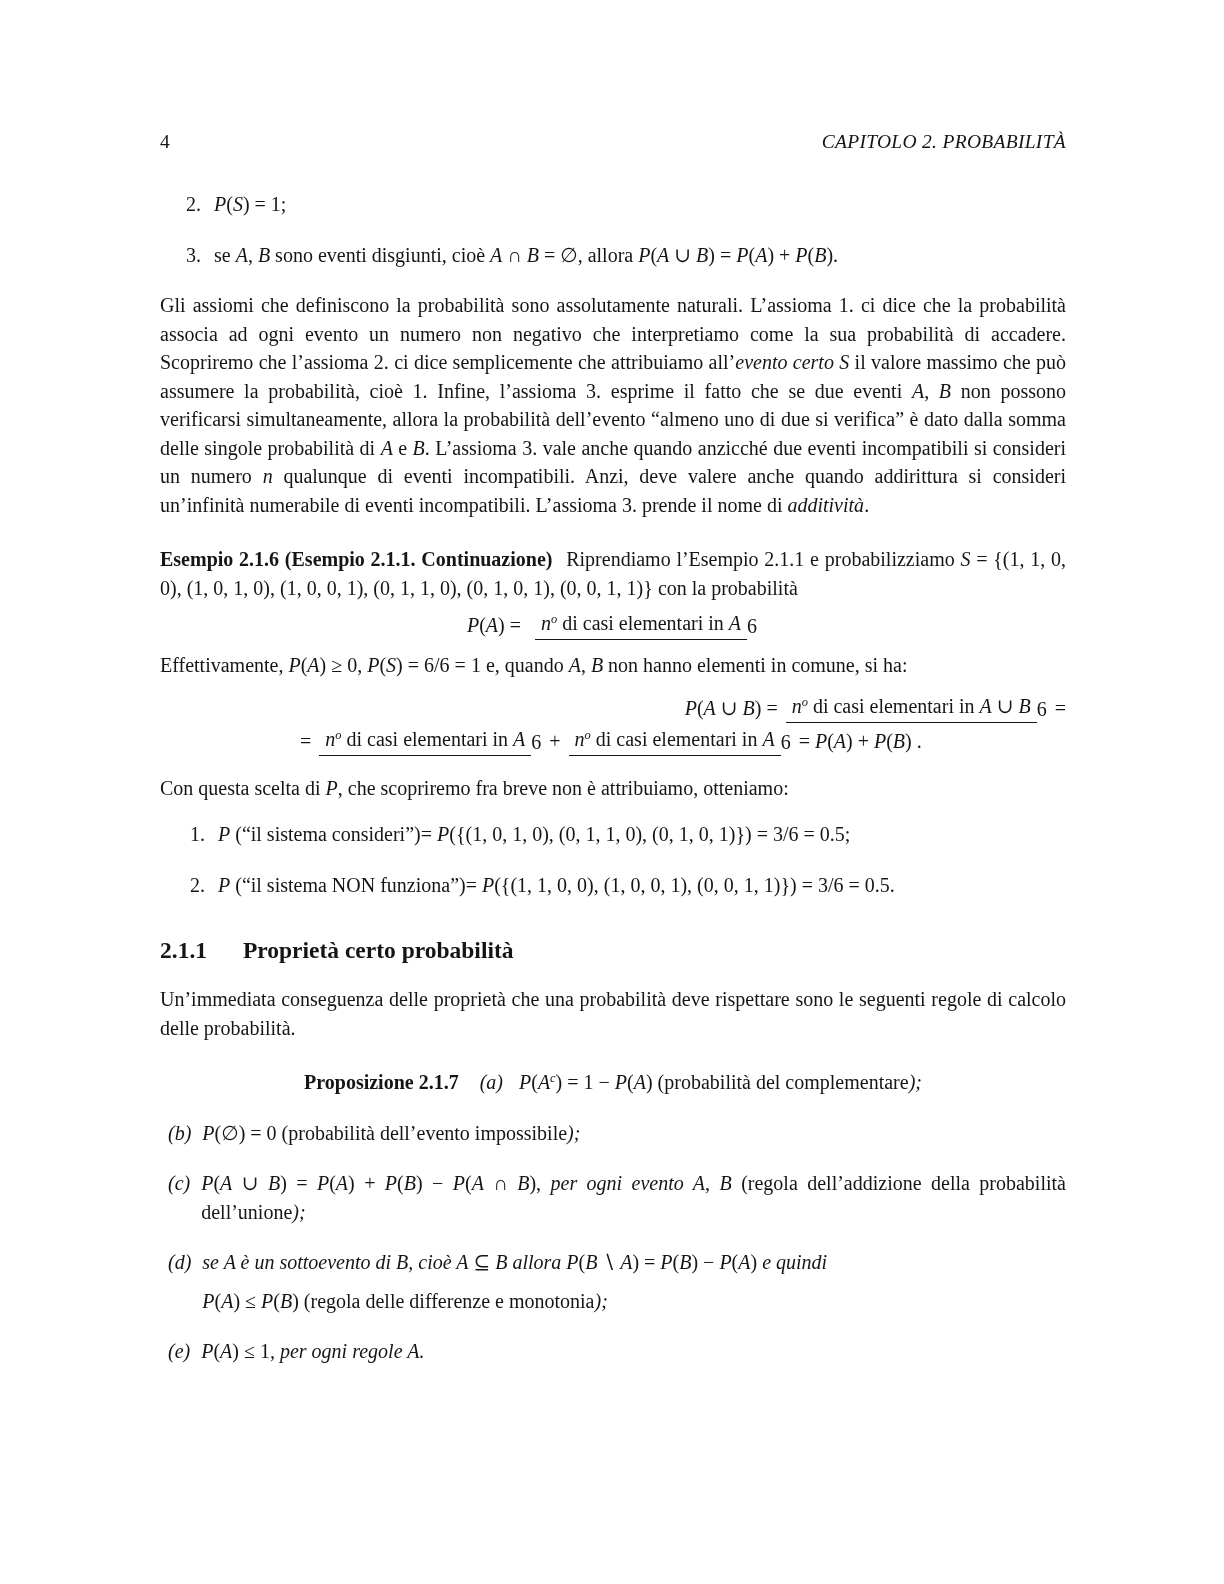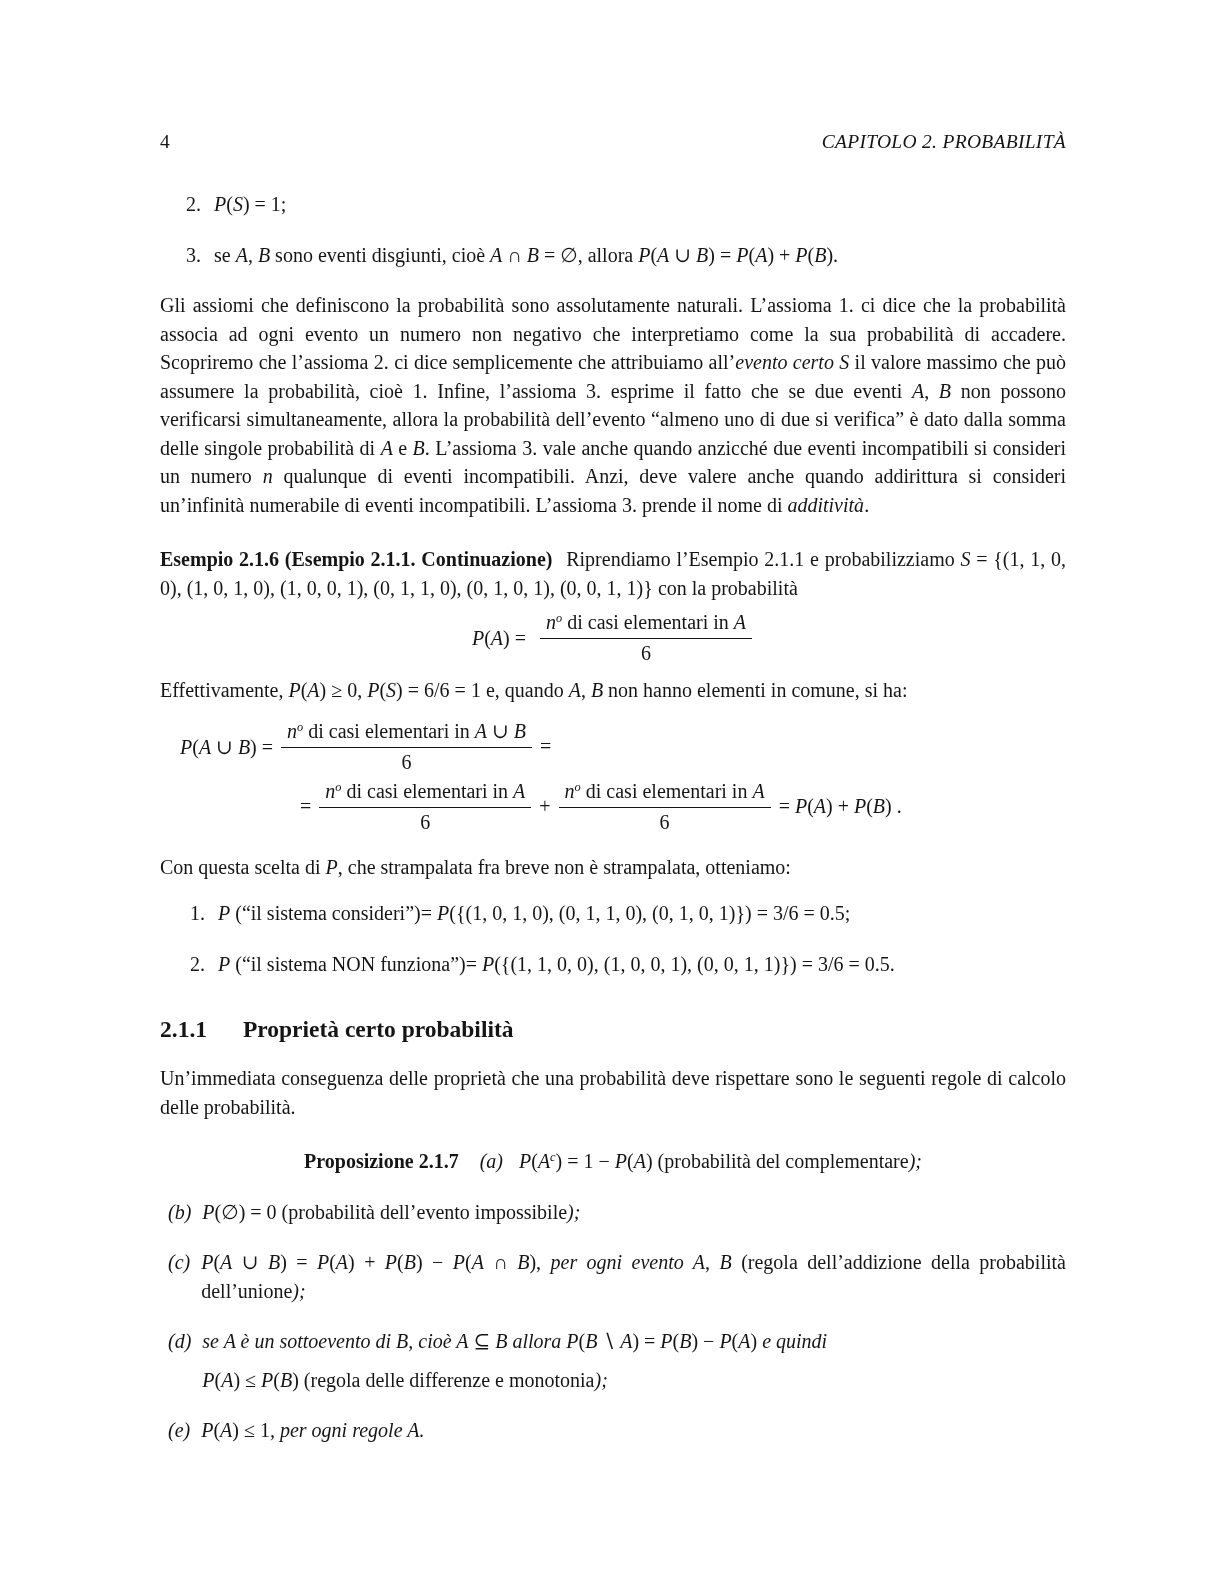--- a/index.html
+++ b/index.html
@@ -19,27 +19,27 @@
   .run-b { font-weight:bold; margin-right:8px; }
   .run-m i { font-style:italic; }
   .run-sup { font-style:italic; font-size:0.62em; vertical-align:0.6em; }
 
   .vlist { display:flex; flex-direction:column; }
   .litem { display:flex; line-height:28.5px; }
   .llabel { flex:0 0 auto; margin-right:13px; }
   .axioms { margin-top:36px; padding-left:26px; row-gap:22px; }
   .results { margin-top:18px; padding-left:30px; row-gap:22px; }
 
-  .frac { display:inline-flex; flex-direction:column; align-items:center; vertical-align:middle; margin:0 8px; line-height:1.25; }
+  .frac { display:inline-flex; flex-direction:row; align-items:center; vertical-align:middle; margin:0 8px; line-height:1.25; }
   .fnum { display:block; padding:0 6px 3px; border-bottom:1.6px solid #151515; white-space:nowrap; }
   .fden { display:block; padding-top:2px; }
 
   .disp { display:flex; align-items:center; white-space:nowrap; }
   .disp-center { justify-content:center; margin:8px 0 8px; }
-  .disp-u1 { margin:14px 0 4px 20px; }
+  .disp-u1 { margin:14px 0 4px 20px;justify-content:flex-end; }
   .disp-u2 { margin:0 0 4px 140px; }
   .mgap { margin:4px 6px; }
 
   .sechead { font-weight:bold; font-size:23.5px; line-height:30px; margin:36px 0 20px; }
   .sechead .secnum { margin-right:30px; }
 
   .props { margin-top:0; padding-left:8px; row-gap:22px; }
   .prop-first { margin-top:22px; line-height:28.5px; text-align:center; }
   .prop-head { font-weight:bold; margin-right:16px; }
   .plabel { font-style:italic; margin-right:11px; }
@@ -101,21 +101,21 @@
       <span class="fden">6</span>
     </span>
     <span><span class="run-m"><span>+</span></span></span>
     <span class="frac">
       <span class="fnum"><span class="run-m"><i>n</i></span><span class="run-sup">o</span><span class="run-r"> di casi elementari in </span><span class="run-m"><i>A</i></span></span>
       <span class="fden">6</span>
     </span>
     <span><span class="run-m"><span>= </span><i>P</i><span>(</span><i>A</i><span>) + </span><i>P</i><span>(</span><i>B</i><span>) .</span></span></span>
   </div>
 
-  <div class="para mt18"><span class="run-r">Con questa scelta di </span><span class="run-m"><i>P</i></span><span class="run-r">, che strampalata fra breve non è strampalata, otteniamo:</span></div>
+  <div class="para mt18"><span class="run-r">Con questa scelta di </span><span class="run-m"><i>P</i></span><span class="run-r">, che scopriremo fra breve non è attribuiamo, otteniamo:</span></div>
 
   <div class="vlist results">
     <div class="litem">
       <span class="llabel">1.</span>
       <span><span class="run-m"><i>P</i></span><span class="run-r"> (“il sistema consideri”)</span><span class="run-m"><span>= </span><i>P</i><span>({(1, 0, 1, 0), (0, 1, 1, 0), (0, 1, 0, 1)}) = 3/6 = 0.5;</span></span></span>
     </div>
     <div class="litem">
       <span class="llabel">2.</span>
       <span><span class="run-m"><i>P</i></span><span class="run-r"> (“il sistema NON funziona”)</span><span class="run-m"><span>= </span><i>P</i><span>({(1, 1, 0, 0), (1, 0, 0, 1), (0, 0, 1, 1)}) = 3/6 = 0.5.</span></span></span>
     </div>

